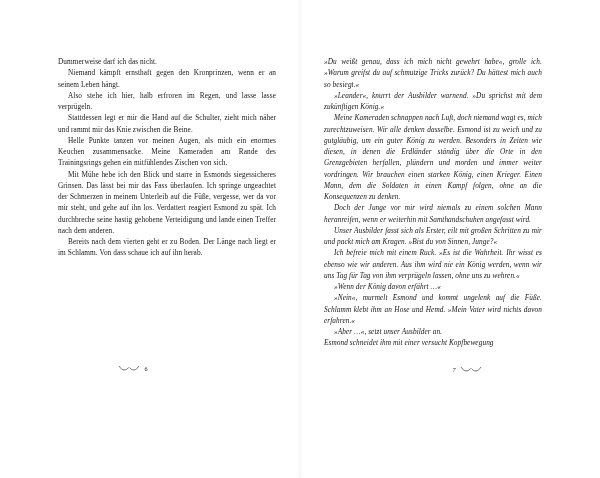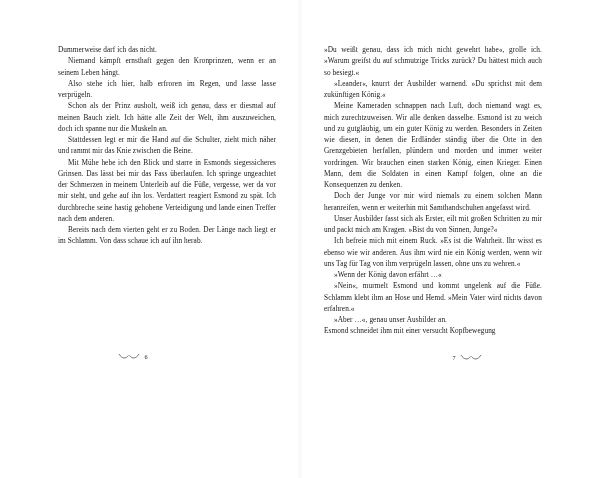--- a/index.html
+++ b/index.html
@@ -19,26 +19,28 @@
     width: 600px;
     height: 478px;
     display: flex;
     box-sizing: border-box;
   }
   .page {
     position: relative;
     width: 300px;
     height: 395px;
     box-sizing: border-box;
+    margin-top: 12px;
   }
   .page-left {
     padding: 44px 24px 0 58px;
   }
   .page-right {
     padding: 44px 58px 0 24px;
+    font-style: italic;
   }
   .text-col {
     font-size: 7.3px;
     line-height: 11.25px;
     text-align: justify;
     color: #181818;
     letter-spacing: 0.01em;
   }
   .text-col p {
     margin: 0;
@@ -88,22 +90,22 @@
 </head>
 <body>
 
 <div class="spread">
 
   <div class="page page-left">
     <div class="text-col">
       <p class="noindent">Dummerweise darf ich das nicht.</p>
       <p>Niemand kämpft ernsthaft gegen den Kronprinzen, wenn er an seinem Leben hängt.</p>
       <p>Also stehe ich hier, halb erfroren im Regen, und lasse lasse verprügeln.</p>
-      <p>Schon als der Prinz ausholt, weiß ich genau, dass er diesmal auf meinen Bauch zielt. Ich hätte alle Zeit der Welt, ihm auszuweichen, doch ich spanne nur die Muskeln an.</p>
       <p>Stattdessen legt er mir die Hand auf die Schulter, zieht mich näher und rammt mir das Knie zwischen die Beine.</p>
+      <p>Helle Punkte tanzen vor meinen Augen, als mich ein enormes Keuchen zusammensacke. Meine Kameraden am Rande des Trainingsrings gehen ein mitfühlendes Zischen von sich.</p>
       <p>Mit Mühe hebe ich den Blick und starre in Esmonds siegessicheres Grinsen. Das lässt bei mir das Fass überlaufen. Ich springe ungeachtet der Schmerzen in meinem Unterleib auf die Füße, vergesse, wer da vor mir steht, und gehe auf ihn los. Verdattert reagiert Esmond zu spät. Ich durchbreche seine hastig gehobene Verteidigung und lande einen Treffer nach dem anderen.</p>
       <p>Bereits nach dem vierten geht er zu Boden. Der Länge nach liegt er im Schlamm. Von dass schaue ich auf ihn herab.</p>
     </div>
     <div class="folio">
       <span class="folio-inner">
         <span class="folio-orn">
           <svg viewBox="0 0 22 8" width="22" height="8" aria-hidden="true">
             <path d="M1 2 C4 7, 8 7, 10.5 3.5" fill="none" stroke="#3a3a3a" stroke-width="0.7"></path>
             <path d="M21 2 C18 7, 14 7, 11.5 3.5" fill="none" stroke="#3a3a3a" stroke-width="0.7"></path>
           </svg>
@@ -116,21 +118,21 @@
   <div class="page page-right">
     <div class="text-col">
       <p class="noindent">»Du weißt genau, dass ich mich nicht gewehrt habe«, grolle ich. »Warum greifst du auf schmutzige Tricks zurück? Du hättest mich auch so besiegt.«</p>
       <p>»Leander«, knurrt der Ausbilder warnend. »Du sprichst mit dem zukünftigen König.«</p>
       <p>Meine Kameraden schnappen nach Luft, doch niemand wagt es, mich zurechtzuweisen. Wir alle denken dasselbe. Esmond ist zu weich und zu gutgläubig, um ein guter König zu werden. Besonders in Zeiten wie diesen, in denen die Erdländer ständig über die Orte in den Grenzgebieten herfallen, plündern und morden und immer weiter vordringen. Wir brauchen einen starken König, einen Krieger. Einen Mann, dem die Soldaten in einen Kampf folgen, ohne an die Konsequenzen zu denken.</p>
       <p>Doch der Junge vor mir wird niemals zu einem solchen Mann heranreifen, wenn er weiterhin mit Samthandschuhen angefasst wird.</p>
       <p>Unser Ausbilder fasst sich als Erster, eilt mit großen Schritten zu mir und packt mich am Kragen. »Bist du von Sinnen, Junge?«</p>
       <p>Ich befreie mich mit einem Ruck. »Es ist die Wahrheit. Ihr wisst es ebenso wie wir anderen. Aus ihm wird nie ein König werden, wenn wir uns Tag für Tag von ihm verprügeln lassen, ohne uns zu wehren.«</p>
       <p>»Wenn der König davon erfährt …«</p>
       <p>»Nein«, murmelt Esmond und kommt ungelenk auf die Füße. Schlamm klebt ihm an Hose und Hemd. »Mein Vater wird nichts davon erfahren.«</p>
-      <p>»Aber …«, genau unser Ausbilder an.</p>
+      <p>»Aber …«, setzt unser Ausbilder an.</p>
       <p class="noindent">Esmond schneidet ihm mit einer versucht Kopfbewegung</p>
     </div>
     <div class="folio">
       <span class="folio-inner">
         <span class="folio-num">7</span>
         <span class="folio-orn">
           <svg viewBox="0 0 22 8" width="22" height="8" aria-hidden="true">
             <path d="M1 2 C4 7, 8 7, 10.5 3.5" fill="none" stroke="#3a3a3a" stroke-width="0.7"></path>
             <path d="M21 2 C18 7, 14 7, 11.5 3.5" fill="none" stroke="#3a3a3a" stroke-width="0.7"></path>
           </svg>

